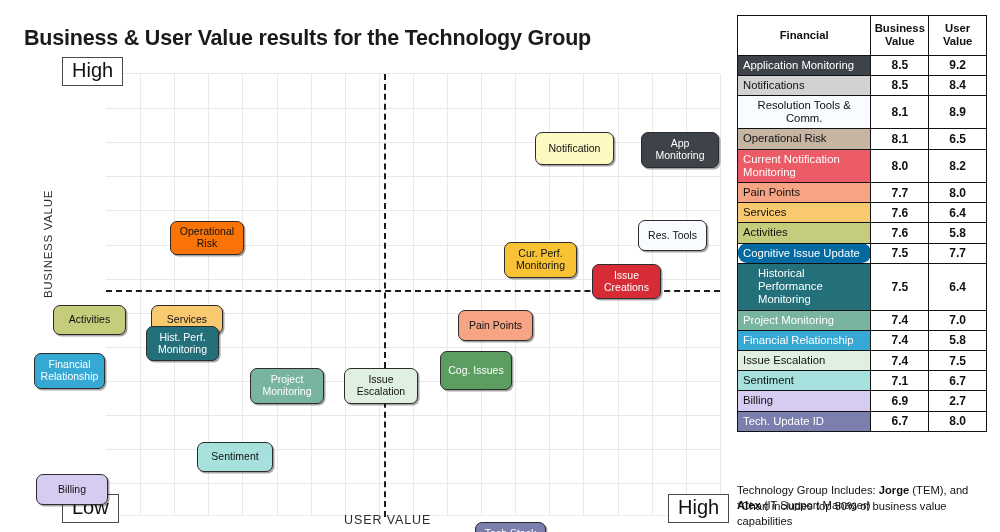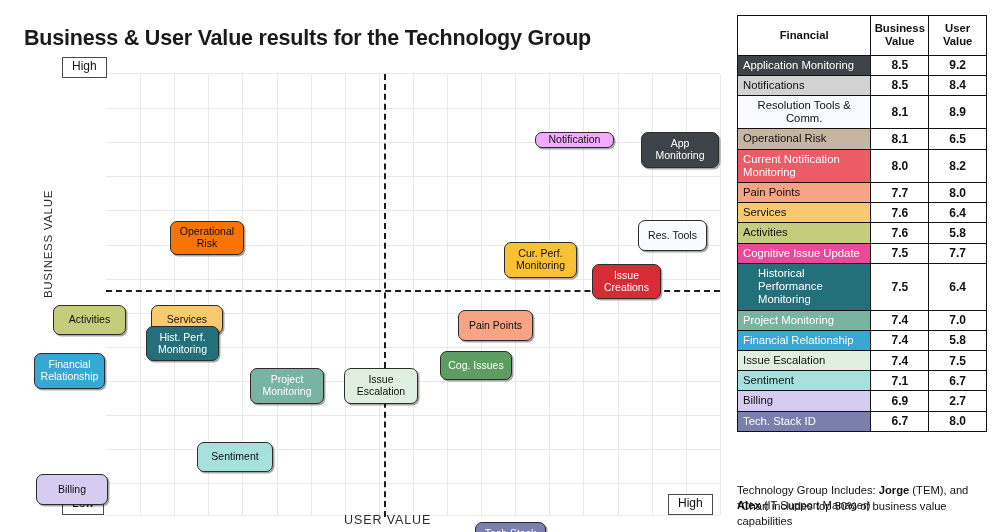--- a/index.html
+++ b/index.html
@@ -39,21 +39,21 @@
   .midline-h {
     position: absolute; left: 0; width: 614px;
     border-top: 2.4px dashed #1c1c1c;
   }
 
   
   .corner-label {
     position: absolute;
     border: 1.6px solid #4a4a4a;
     background: #ffffff;
-    font-size: 12px; color: #111;
+    font-size: 20px; color: #111;
     padding: 2px 9px 4px 9px;
     line-height: 1.05;
   }
   #label-high-y  { left: 62px;  top: 57px; }
   #label-low-y   { left: 62px;  top: 494px; }
   #label-high-x  { left: 668px; top: 494px; }
 
   
   #axis-y-title {
     position: absolute; left: -6px; top: 238px;
@@ -148,36 +148,36 @@
         <div class="hgrid" style="top: 239px;"></div>
         <div class="hgrid" style="top: 273px;"></div>
         <div class="hgrid" style="top: 307px;"></div>
         <div class="hgrid" style="top: 341px;"></div>
         <div class="hgrid" style="top: 375px;"></div>
         <div class="hgrid" style="top: 409px;"></div>
       </div>
     <div class="midline-v" id="midline-v" style="left: 278px;"></div>
     <div class="midline-h" id="midline-h" style="top: 216px;"></div>
     <div id="bubble-layer">
-        <div class="bubble" style="left: 429px; top: 58px; width: 79px; height: 16px; background: #f0abfc; color: rgb(17, 17, 17); z-index: 10;">Notification</div>
+        <div class="bubble" style="left: 429px; top: 58px; width: 79px; height: 33px; background: #fef9c3; color: rgb(17, 17, 17); z-index: 10;">Notification</div>
         <div class="bubble" style="left: 535px; top: 58px; width: 78px; height: 36px; background: rgb(62, 67, 73); color: rgb(255, 255, 255); z-index: 11;">App
 Monitoring</div>
         <div class="bubble" style="left: 64px; top: 147px; width: 74px; height: 34px; background: rgb(249, 115, 6); color: rgb(17, 17, 17); z-index: 12;">Operational
 Risk</div>
         <div class="bubble" style="left: 532px; top: 146px; width: 69px; height: 31px; background: rgb(248, 251, 255); color: rgb(17, 17, 17); z-index: 13;">Res. Tools</div>
         <div class="bubble" style="left: 398px; top: 168px; width: 73px; height: 36px; background: rgb(249, 194, 52); color: rgb(17, 17, 17); z-index: 14;">Cur. Perf.
 Monitoring</div>
         <div class="bubble" style="left: 486px; top: 190px; width: 69px; height: 35px; background: rgb(214, 44, 53); color: rgb(255, 255, 255); z-index: 15;">Issue
 Creations</div>
         <div class="bubble" style="left: -53px; top: 231px; width: 73px; height: 30px; background: rgb(197, 204, 124); color: rgb(17, 17, 17); z-index: 16;">Activities</div>
         <div class="bubble" style="left: 45px; top: 231px; width: 72px; height: 29px; background: rgb(249, 201, 112); color: rgb(17, 17, 17); z-index: 17;">Services</div>
         <div class="bubble" style="left: 352px; top: 236px; width: 75px; height: 31px; background: rgb(246, 164, 131); color: rgb(17, 17, 17); z-index: 18;">Pain Points</div>
         <div class="bubble" style="left: 40px; top: 252px; width: 73px; height: 35px; background: rgb(35, 112, 122); color: rgb(255, 255, 255); z-index: 19;">Hist. Perf.
 Monitoring</div>
-        <div class="bubble" style="left: 334px; top: 277px; width: 72px; height: 29px; background: rgb(92, 158, 97); color: rgb(255, 255, 255); z-index: 20;">Cog. Issues</div>
+        <div class="bubble" style="left: 334px; top: 277px; width: 72px; height: 39px; background: rgb(92, 158, 97); color: rgb(255, 255, 255); z-index: 20;">Cog. Issues</div>
         <div class="bubble" style="left: -72px; top: 279px; width: 71px; height: 36px; background: rgb(54, 168, 212); color: rgb(255, 255, 255); z-index: 21;">Financial
 Relationship</div>
         <div class="bubble" style="left: 144px; top: 294px; width: 74px; height: 36px; background: rgb(121, 179, 162); color: rgb(255, 255, 255); z-index: 22;">Project
 Monitoring</div>
         <div class="bubble" style="left: 238px; top: 294px; width: 74px; height: 36px; background: rgb(223, 240, 225); color: rgb(17, 17, 17); z-index: 23;">Issue
 Escalation</div>
         <div class="bubble" style="left: 91px; top: 368px; width: 76px; height: 30px; background: rgb(166, 225, 221); color: rgb(17, 17, 17); z-index: 24;">Sentiment</div>
         <div class="bubble" style="left: -70px; top: 400px; width: 72px; height: 31px; background: rgb(214, 203, 240); color: rgb(17, 17, 17); z-index: 25;">Billing</div>
         <div class="bubble" style="left: 369px; top: 448px; width: 71px; height: 36px; background: rgb(123, 127, 174); color: rgb(255, 255, 255); z-index: 26;">Tech Stack
 ID</div>
@@ -237,21 +237,21 @@
             <td class="cat" style="background: rgb(249, 201, 112); color: rgb(17, 17, 17);">Services</td>
             <td class="num">7.6</td>
             <td class="num">6.4</td>
           </tr>
           <tr>
             <td class="cat" style="background: rgb(197, 204, 124); color: rgb(17, 17, 17);">Activities</td>
             <td class="num">7.6</td>
             <td class="num">5.8</td>
           </tr>
           <tr>
-            <td class="cat" style="background: #ec4899; color: rgb(255, 255, 255);">Cognitive Issue Update</td>
+            <td class="cat" style="background: #0369a1; color: rgb(255, 255, 255); border-radius: 9px;">Cognitive Issue Update</td>
             <td class="num">7.5</td>
             <td class="num">7.7</td>
           </tr>
           <tr>
             <td class="cat" style="background: rgb(35, 112, 122); color: rgb(255, 255, 255); padding-left: 20px;">Historical Performance Monitoring</td>
             <td class="num">7.5</td>
             <td class="num">6.4</td>
           </tr>
           <tr>
             <td class="cat" style="background: rgb(121, 179, 162); color: rgb(255, 255, 255);">Project Monitoring</td>
@@ -272,21 +272,21 @@
             <td class="cat" style="background: rgb(166, 225, 221); color: rgb(17, 17, 17);">Sentiment</td>
             <td class="num">7.1</td>
             <td class="num">6.7</td>
           </tr>
           <tr>
             <td class="cat" style="background: rgb(214, 203, 240); color: rgb(17, 17, 17);">Billing</td>
             <td class="num">6.9</td>
             <td class="num">2.7</td>
           </tr>
           <tr>
-            <td class="cat" style="background: rgb(123, 127, 174); color: rgb(255, 255, 255);">Tech. Stack ID</td>
+            <td class="cat" style="background: rgb(123, 127, 174); color: rgb(255, 255, 255);">Tech. Update ID</td>
             <td class="num">6.7</td>
             <td class="num">8.0</td>
           </tr>
         </tbody>
     </table>
   </div>
 
   <div class="footnote" id="footnote-1">
     <span>Technology Group Includes: </span><b>Jorge</b><span> (TEM), and </span><b>Alex</b><span> (IT Support Manager)</span>
   </div>

